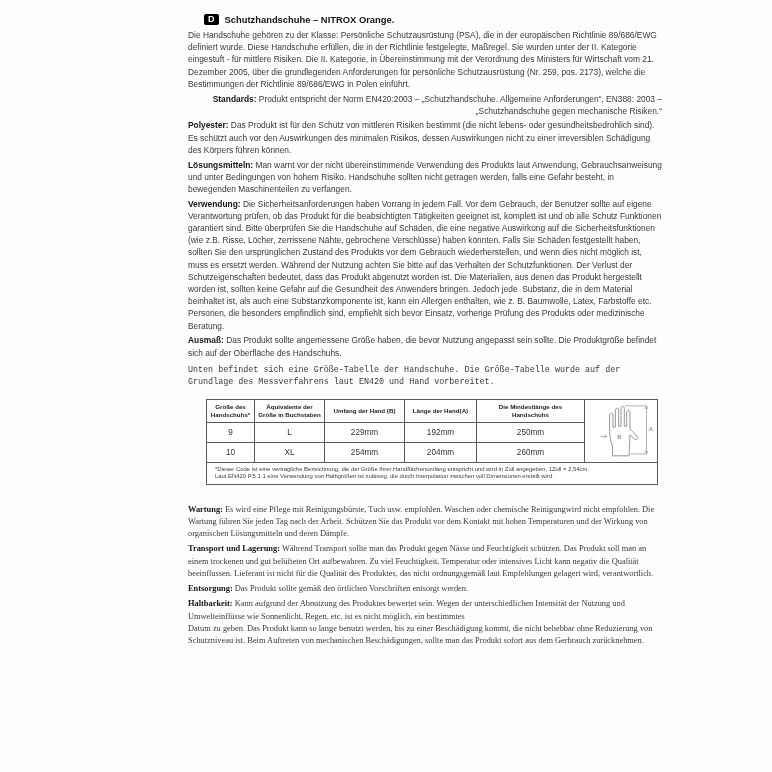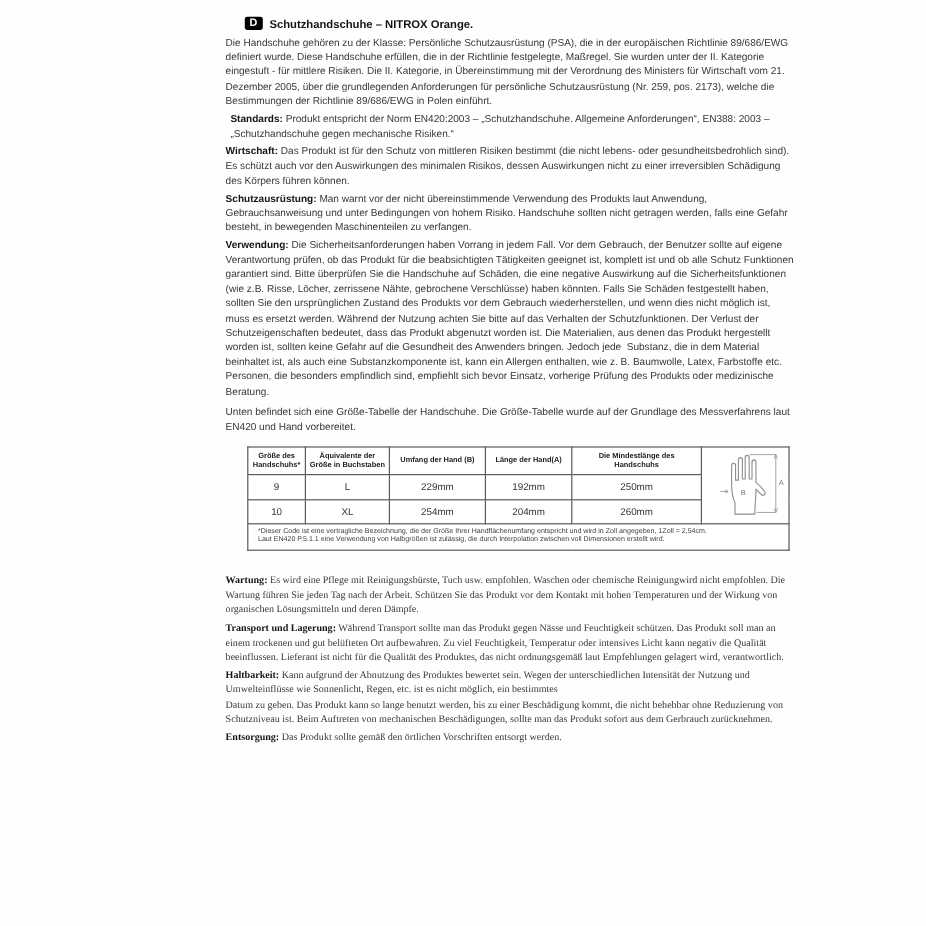--- a/index.html
+++ b/index.html
@@ -16,22 +16,22 @@
   .badge{
     background:#000;color:#fff;font-weight:bold;font-size:9px;line-height:11px;
     padding:0 4px;border-radius:2px;letter-spacing:0;
   }
   .title{font-weight:bold;font-size:9.4px;color:#141414;}
   p.sec{
     margin:0 0 2.5px 0;font-size:8.4px;line-height:12.2px;color:#383838;
     white-space:pre-wrap;
   }
   p.sec b{color:#151515;}
-  p.indent{padding-left:4px;}
-  p.gap{margin-top:5px;}
+  p.indent{padding-left:4px;text-align:right;}
+  p.gap{margin-top:5px;font-family:Liberation Mono, monospace;}
   table.size-table{
     border-collapse:collapse;margin:11px 0 0 18px;background:#fff;
     border:1.5px solid #4a4a4a;
   }
   .size-table th,.size-table td{border:1px solid #5a5a5a;}
   .size-table th{
     font-size:6.2px;font-weight:bold;color:#222;text-align:center;
     padding:2px 3px;line-height:7.5px;
   }
   .size-table td.val{
@@ -51,23 +51,24 @@
 
 <div class="page">
 
   <div class="title-row">
     <span class="badge">D</span>
     <span class="title">Schutzhandschuhe – NITROX Orange.</span>
   </div>
 
   <p class="sec"><span>Die Handschuhe gehören zu der Klasse: Persönliche Schutzausrüstung (PSA), die in der europäischen Richtlinie 89/686/EWG definiert wurde. Diese Handschuhe erfüllen, die in der Richtlinie festgelegte, Maßregel. Sie wurden unter der II. Kategorie eingestuft - für mittlere Risiken. Die II. Kategorie, in Übereinstimmung mit der Verordnung des Ministers für Wirtschaft vom 21. Dezember 2005, über die grundlegenden Anforderungen für persönliche Schutzausrüstung (Nr. 259, pos. 2173), welche die Bestimmungen der Richtlinie 89/686/EWG in Polen einführt.</span></p>
   <p class="sec indent"><b>Standards:</b><span> Produkt entspricht der Norm EN420:2003 – „Schutzhandschuhe. Allgemeine Anforderungen“, EN388: 2003 – „Schutzhandschuhe gegen mechanische Risiken.“</span></p>
-  <p class="sec"><b>Wirtschaft:</b><span> Das Produkt ist für den Schutz von mittleren Risiken bestimmt (die nicht lebens- oder gesundheitsbedrohlich sind). Es schützt auch vor den Auswirkungen des minimalen Risikos, dessen Auswirkungen nicht zu einer irreversiblen Schädigung des Körpers führen können.</span></p>
-  <p class="sec"><b>Schutzausrüstung:</b><span> Man warnt vor der nicht übereinstimmende Verwendung des Produkts laut Anwendung, Gebrauchsanweisung und unter Bedingungen von hohem Risiko. Handschuhe sollten nicht getragen werden, falls eine Gefahr besteht, in bewegenden Maschinenteilen zu verfangen.</span></p>
+  <p class="sec"><b>Polyester:</b><span> Das Produkt ist für den Schutz von mittleren Risiken bestimmt (die nicht lebens- oder gesundheitsbedrohlich sind). Es schützt auch vor den Auswirkungen des minimalen Risikos, dessen Auswirkungen nicht zu einer irreversiblen Schädigung des Körpers führen können.</span></p>
+  <p class="sec"><b>Lösungsmitteln:</b><span> Man warnt vor der nicht übereinstimmende Verwendung des Produkts laut Anwendung, Gebrauchsanweisung und unter Bedingungen von hohem Risiko. Handschuhe sollten nicht getragen werden, falls eine Gefahr besteht, in bewegenden Maschinenteilen zu verfangen.</span></p>
   <p class="sec"><b>Verwendung:</b><span> Die Sicherheitsanforderungen haben Vorrang in jedem Fall. Vor dem Gebrauch, der Benutzer sollte auf eigene Verantwortung prüfen, ob das Produkt für die beabsichtigten Tätigkeiten geeignet ist, komplett ist und ob alle Schutz Funktionen garantiert sind. Bitte überprüfen Sie die Handschuhe auf Schäden, die eine negative Auswirkung auf die Sicherheitsfunktionen (wie z.B. Risse, Löcher, zerrissene Nähte, gebrochene Verschlüsse) haben könnten. Falls Sie Schäden festgestellt haben, sollten Sie den ursprünglichen Zustand des Produkts vor dem Gebrauch wiederherstellen, und wenn dies nicht möglich ist, muss es ersetzt werden. Während der Nutzung achten Sie bitte auf das Verhalten der Schutzfunktionen. Der Verlust der Schutzeigenschaften bedeutet, dass das Produkt abgenutzt worden ist. Die Materialien, aus denen das Produkt hergestellt worden ist, sollten keine Gefahr auf die Gesundheit des Anwenders bringen. Jedoch jede  Substanz, die in dem Material beinhaltet ist, als auch eine Substanzkomponente ist, kann ein Allergen enthalten, wie z. B. Baumwolle, Latex, Farbstoffe etc. Personen, die besonders empfindlich sind, empfiehlt sich bevor Einsatz, vorherige Prüfung des Produkts oder medizinische Beratung.</span></p>
+  <p class="sec"><b>Ausmaß:</b><span> Das Produkt sollte angemessene Größe haben, die bevor Nutzung angepasst sein sollte. Die Produktgröße befindet sich auf der Oberfläche des Handschuhs.</span></p>
   <p class="sec gap"><span>Unten befindet sich eine Größe-Tabelle der Handschuhe. Die Größe-Tabelle wurde auf der Grundlage des Messverfahrens laut EN420 und Hand vorbereitet.</span></p>
 
   <table class="size-table">
     <colgroup>
       <col style="width:48px">
         <col style="width:70px">
         <col style="width:80px">
       <col style="width:72px">
         <col style="width:108px">
         <col style="width:72px">
@@ -122,18 +123,18 @@
         <div>*Dieser Code ist eine vertragliche Bezeichnung, die der Größe Ihrer Handflächenumfang entspricht und wird in Zoll angegeben, 1Zoll = 2,54cm.</div>
         <div>Laut EN420 P.5.1.1  eine Verwendung von Halbgrößen ist zulässig,  die durch Interpolation zwischen voll Dimensionen erstellt wird.</div>
       </td>
     </tr>
   </tbody>
     </table>
 
   <div class="bottom-block">
     <p class="sec"><b>Wartung:</b><span> Es wird eine Pflege mit Reinigungsbürste, Tuch usw. empfohlen. Waschen oder chemische Reinigungwird nicht empfohlen. Die Wartung führen Sie jeden Tag nach der Arbeit. Schützen Sie das Produkt vor dem Kontakt mit hohen Temperaturen und der Wirkung von organischen Lösungsmitteln und deren Dämpfe.</span></p>
     <p class="sec"><b>Transport und Lagerung:</b><span> Während Transport sollte man das Produkt gegen Nässe und Feuchtigkeit schützen. Das Produkt soll man an einem trockenen und gut belüfteten Ort aufbewahren. Zu viel Feuchtigkeit, Temperatur oder intensives Licht kann negativ die Qualität beeinflussen. Lieferant ist nicht für die Qualität des Produktes, das nicht ordnungsgemäß laut Empfehlungen gelagert wird, verantwortlich.</span></p>
+    <p class="sec"><b>Entsorgung:</b><span> Das Produkt sollte gemäß den örtlichen Vorschriften entsorgt werden.</span></p>
     <p class="sec"><b>Haltbarkeit:</b><span> Kann aufgrund der Abnutzung des Produktes bewertet sein. Wegen der unterschiedlichen Intensität der Nutzung und Umwelteinflüsse wie Sonnenlicht, Regen, etc. ist es nicht möglich, ein bestimmtes
 Datum zu geben. Das Produkt kann so lange benutzt werden, bis zu einer Beschädigung kommt, die nicht behebbar ohne Reduzierung von Schutzniveau ist. Beim Auftreten von mechanischen Beschädigungen, sollte man das Produkt sofort aus dem Gerbrauch zurücknehmen.</span></p>
-    <p class="sec"><b>Entsorgung:</b><span> Das Produkt sollte gemäß den örtlichen Vorschriften entsorgt werden.</span></p>
   </div>
 
 </div>
 
 </body></html>

